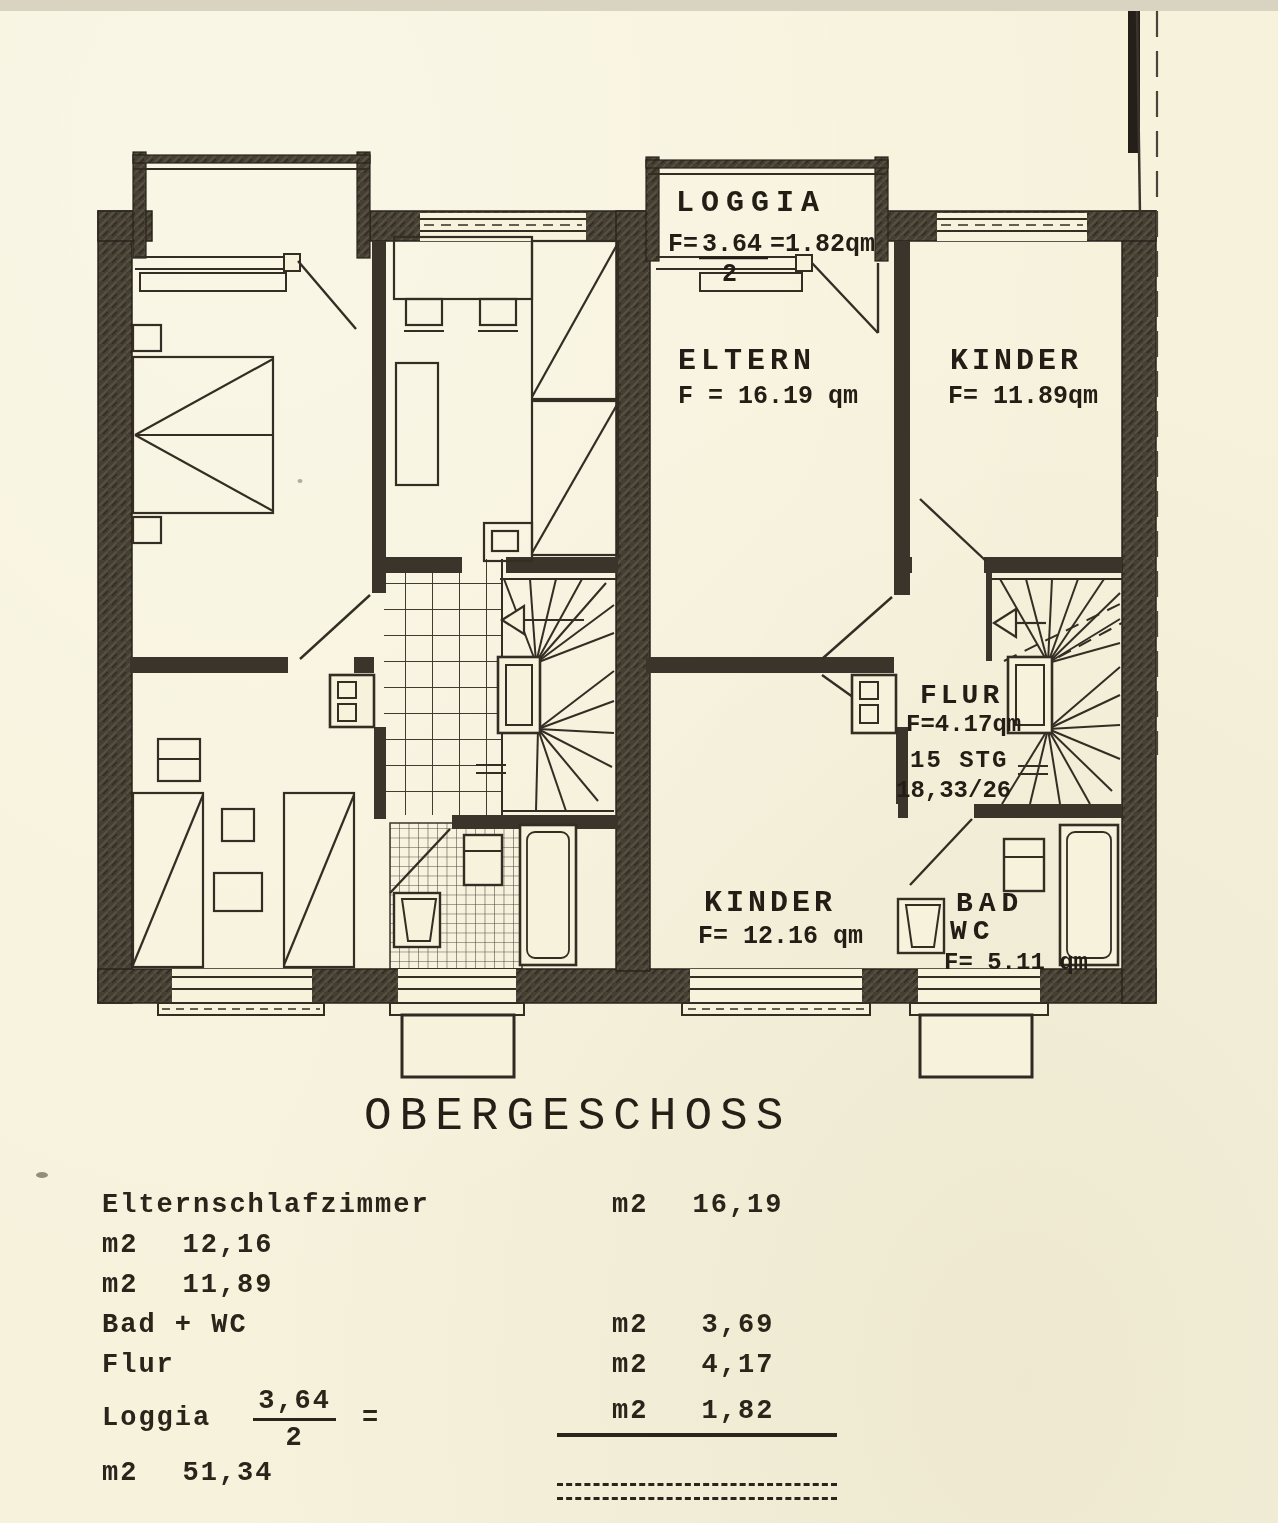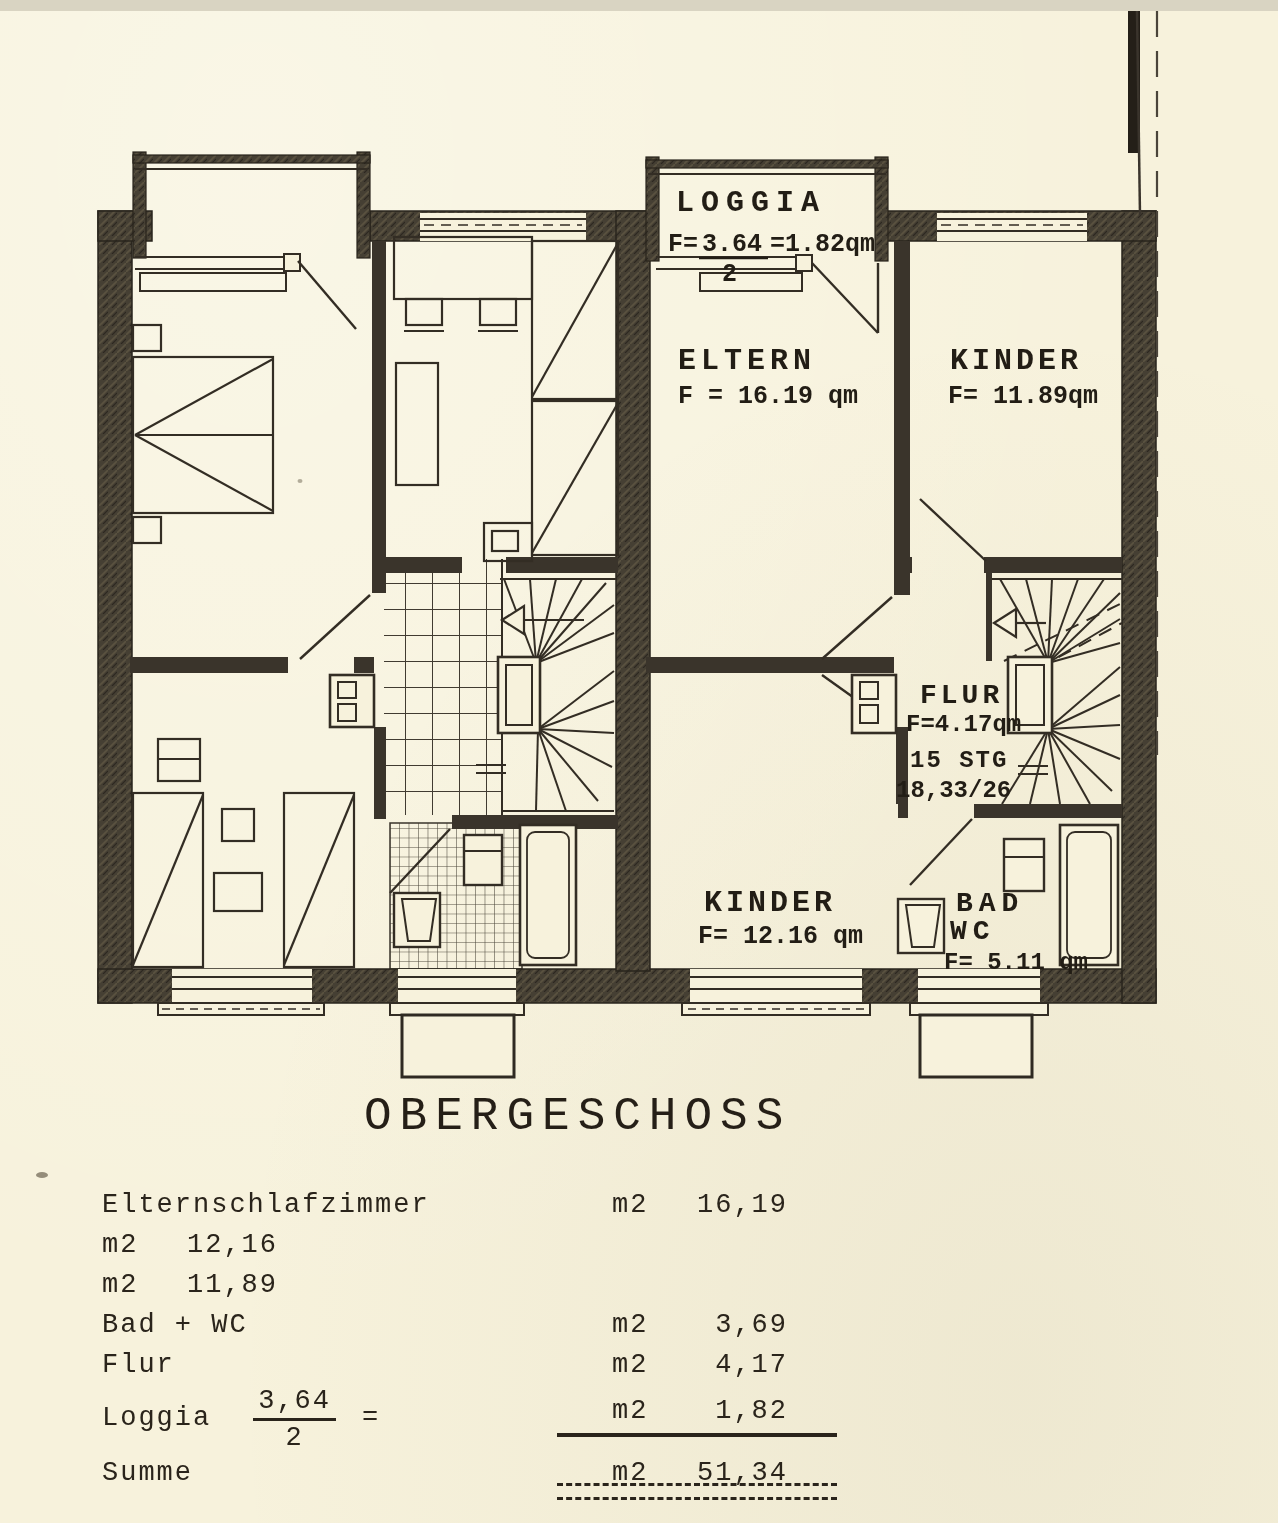--- a/index.html
+++ b/index.html
@@ -18,27 +18,27 @@
   .plan-label{font-family:"Liberation Mono","DejaVu Sans Mono",monospace;font-weight:700;fill:#221d15;}
 
   .title{
     position:absolute;left:364px;top:1080px;
     font-size:46px;font-weight:400;letter-spacing:8px;
     color:#251f17;white-space:nowrap;
   }
 
   .area-table{
     position:absolute;left:102px;top:1174px;width:700px;
-    font-size:27px;font-weight:400;letter-spacing:2px;color:#2a241b;
+    font-size:27px;font-weight:700;letter-spacing:2px;color:#2a241b;
   }
   .t-row{display:flex;height:40px;line-height:40px;}
   .t-row.loggia-row{height:52px;line-height:52px;}
   .c-label{width:510px;white-space:nowrap;}
   .c-unit{width:76px;}
-  .c-val{width:100px;text-align:right;}
+  .c-val{width:100px;text-align:center;}
   .frac{display:inline-block;text-align:center;vertical-align:middle;margin-left:42px;
         line-height:1.05;transform:translateY(2px);}
   .frac .num{display:block;border-bottom:3px solid #2a241b;padding:0 5px 3px;}
   .frac .den{display:block;padding-top:3px;}
   .eq{margin-left:26px;}
   .sum-row{margin-top:16px;}
   .rule-single{position:absolute;left:455px;top:248px;width:280px;height:0;
                border-bottom:4px solid #2a241b;}
   .rule-double{position:absolute;left:455px;top:298px;width:280px;height:11px;
                border-top:3.5px dashed #2a241b;border-bottom:3.5px dashed #2a241b;}
@@ -372,21 +372,20 @@
       <span class="c-val">4,17</span>
     </div>
     <div class="t-row loggia-row">
       <span class="c-label">
         <span>Loggia</span><span class="frac"><span class="num">3,64</span><span class="den">2</span></span><span class="eq">=</span>
       </span>
       <span class="c-unit">m2</span>
       <span class="c-val">1,82</span>
     </div>
     <div class="t-row sum-row">
-      <span class="c-label">Summe</span>
       <span class="c-unit">m2</span>
       <span class="c-val">51,34</span>
     </div>
     <div class="rule-single"></div>
     <div class="rule-double"></div>
   </div>
 
 </div>
 
 </body></html>

